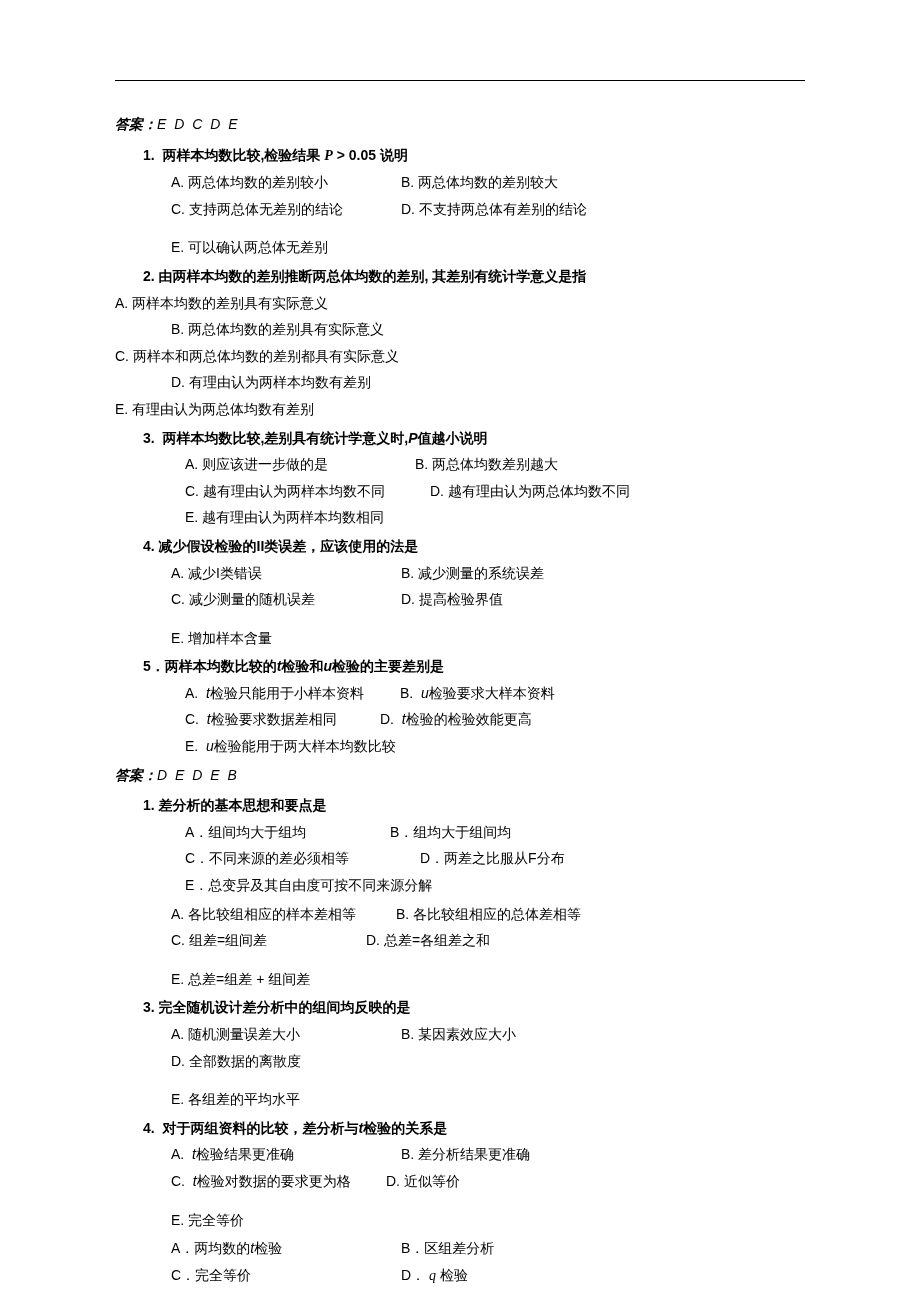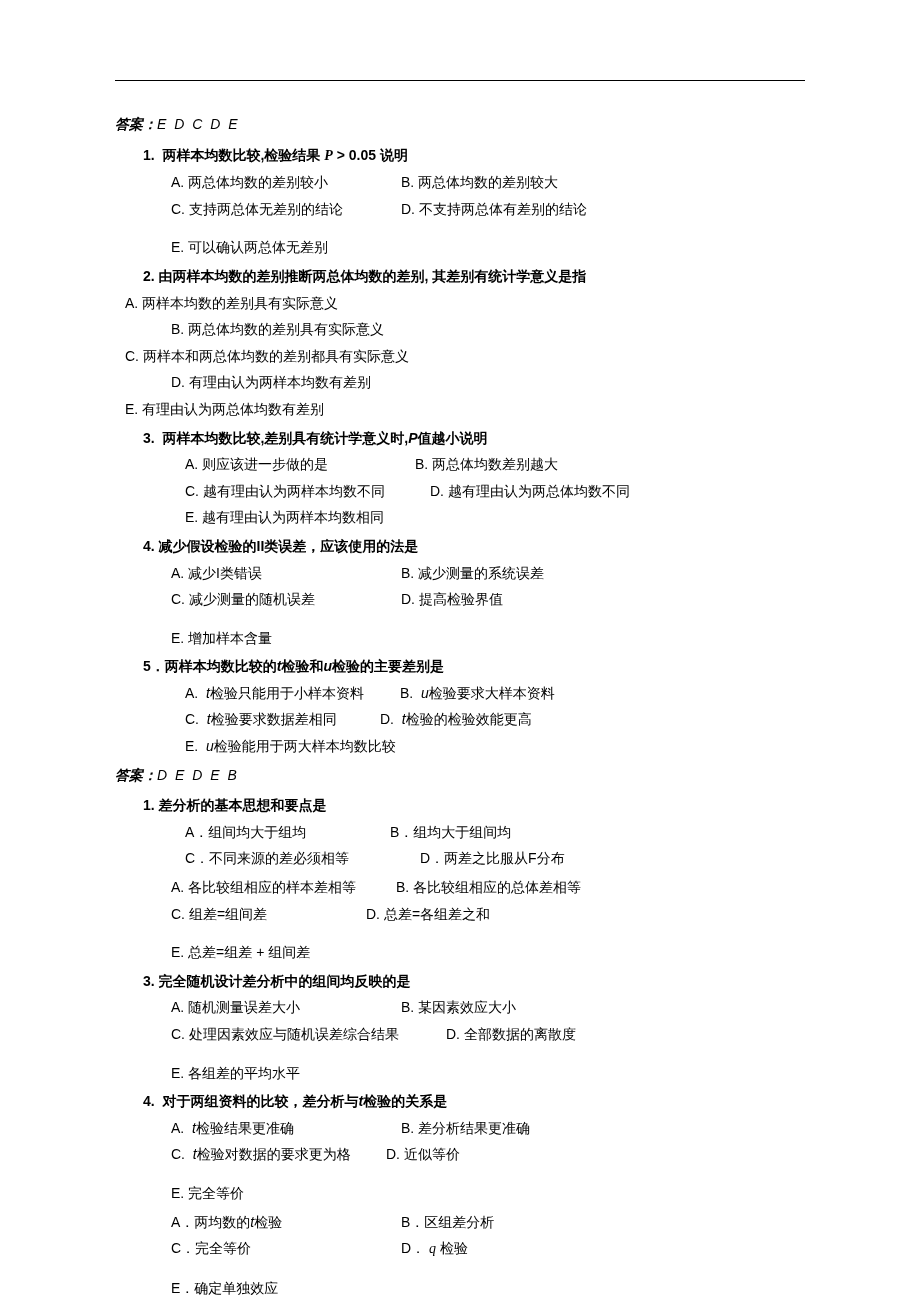--- a/index.html
+++ b/index.html
@@ -53,21 +53,20 @@
     .opt-a { width: 230px; }
     .option-single {
       padding-left: 56px;
       margin-top: 12px;
     }
     .option-single-indent2 {
       padding-left: 70px;
     }
     .flush-left {
       padding-left: 0;
-      margin-left: 10px;
     }
     .indent-d {
       padding-left: 56px;
     }
     .italic { font-style: italic; }
     .math { font-style: italic; font-family: "Times New Roman", serif; }
   </style>
 </head>
 <body>
 
@@ -146,20 +145,21 @@
   <div class="question-block">
     <div class="q-stem">1.  差分析的基本思想和要点是</div>
     <div class="option-row-indent2">
       <span class="opt" style="width:205px">A．组间均大于组均</span>
       <span class="opt">B．组均大于组间均</span>
     </div>
     <div class="option-row-indent2">
       <span class="opt" style="width:235px">C．不同来源的差必须相等</span>
       <span class="opt">D．两差之比服从F分布</span>
     </div>
+    <div class="option-single-indent2">E．总变异及其自由度可按不同来源分解</div>
   </div>
 
   <div class="question-block">
     <div class="option-row">
       <span class="opt" style="width:225px">A.  各比较组相应的样本差相等</span>
       <span class="opt">B.  各比较组相应的总体差相等</span>
     </div>
     <div class="option-row">
       <span class="opt" style="width:195px">C.  组差=组间差</span>
       <span class="opt">D.  总差=各组差之和</span>
@@ -167,21 +167,20 @@
     <div class="option-single">E.  总差=组差  +  组间差</div>
   </div>
 
   <div class="question-block">
     <div class="q-stem">3.  完全随机设计差分析中的组间均反映的是</div>
     <div class="option-row">
       <span class="opt opt-a">A.  随机测量误差大小</span>
       <span class="opt">B.  某因素效应大小</span>
     </div>
     <div class="option-row">
-      <span class="opt" style="width:275px">C.  处理因素效应与随机误差综合结果</span>
       <span class="opt">D.  全部数据的离散度</span>
     </div>
     <div class="option-single">E.  各组差的平均水平</div>
   </div>
 
   <div class="question-block">
     <div class="q-stem">4.&nbsp;&nbsp;对于两组资料的比较，差分析与<span class="italic">t</span>检验的关系是</div>
     <div class="option-row">
       <span class="opt opt-a">A.&nbsp;&nbsp;<span class="italic">t</span>检验结果更准确</span>
       <span class="opt">B.   差分析结果更准确</span>

